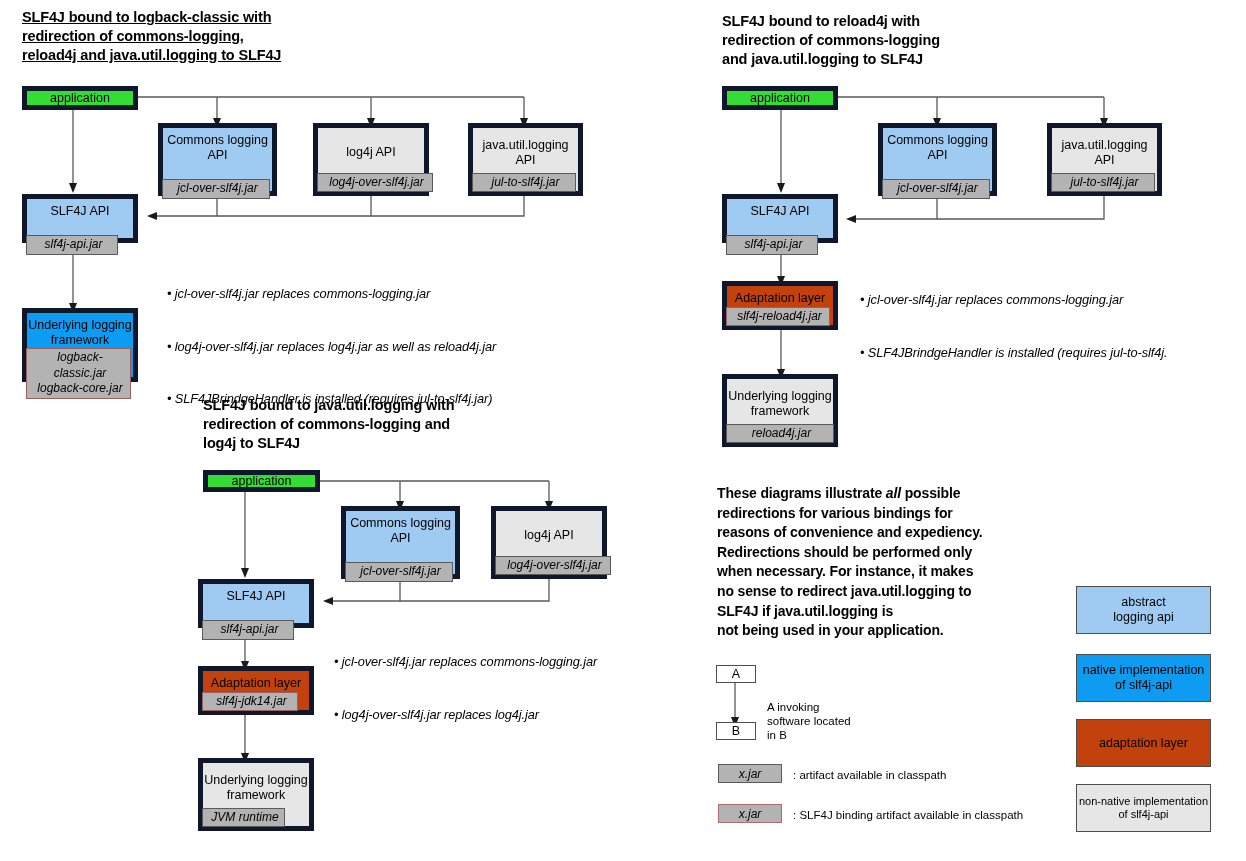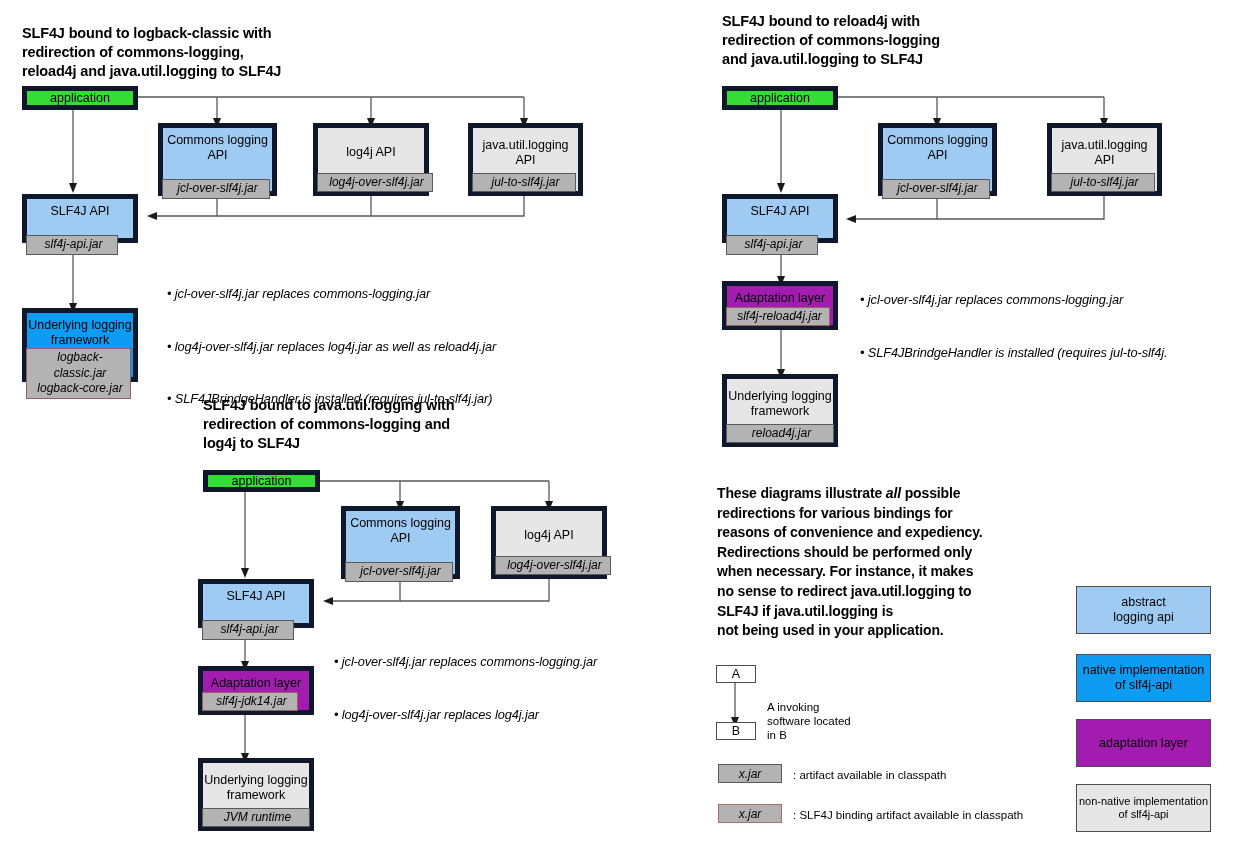--- a/index.html
+++ b/index.html
@@ -38,21 +38,21 @@
     padding:1px 4px 1px 7px;
     text-align:center;
     margin-left:-1px;margin-bottom:-1px;
     white-space:pre-line;
   }
   .jar.binding{border:1px solid #9c5f5f;}
 
   .green{background:#33dd33;}
   .abstract{background:#9fcbf2;gap:16px;}
   .native{background:#0d9cf2;}
-  .adapt{background:#a21caf;}
+  .adapt{background:#c2410c;}
   .nonnative{background:#e6e6e6;}
 
   
   .appbox{
     align-items:center;justify-content:center;
   }
   .appbox .caption{padding-top:0;}
 
   
   .notes{
@@ -131,21 +131,21 @@
       <path d="M245,492 L245,573" marker-end="url(#ah)"></path>
       <path d="M400,579 L400,601 L328,601" marker-end="url(#ah)"></path>
       <path d="M549,579 L549,601 L400,601"></path>
       <path d="M245,628 L245,666" marker-end="url(#ah)"></path>
       <path d="M245,714 L245,758" marker-end="url(#ah)"></path>
 
       <path d="M735,683 L735,722" marker-end="url(#ah)"></path>
     </g>
   </svg>
 
-  <div class="title" style="left:22px;top:24px;width:470px;">SLF4J bound to logback-classic with
+  <div class="title" style="left:22px;top:8px;width:470px;text-decoration:underline;">SLF4J bound to logback-classic with
 redirection of commons-logging,
 reload4j and java.util.logging to SLF4J</div>
 
   <div class="node green appbox" style="left:22px;top:86px;width:116px;height:24px;">
     <div class="caption">
         <span>application</span>
       </div>
   </div>
 
   <div class="node abstract" style="left:158px;top:123px;width:119px;height:73px;">
@@ -285,21 +285,21 @@
       </div>
     <div class="jar binding" style="width:96px;">slf4j-jdk14.jar</div>
   </div>
 
   <div class="node nonnative" style="left:198px;top:758px;width:116px;height:73px;">
     <div class="caption">
         <span>Underlying
 logging
 framework</span>
       </div>
-    <div class="jar" style="width:108px;">JVM runtime</div>
+    <div class="jar" style="width:83px;">JVM runtime</div>
   </div>
 
   <div class="notes" style="left:334px;top:618px;">
     <div>• jcl-over-slf4j.jar replaces commons-logging.jar</div>
     <div>• log4j-over-slf4j.jar replaces log4j.jar</div>
   </div>
 
   <div class="blurb" style="left:717px;top:484px;width:420px;"><span>These diagrams illustrate </span><i>all</i><span> possible
 redirections for various bindings for
 reasons of convenience and expediency.

